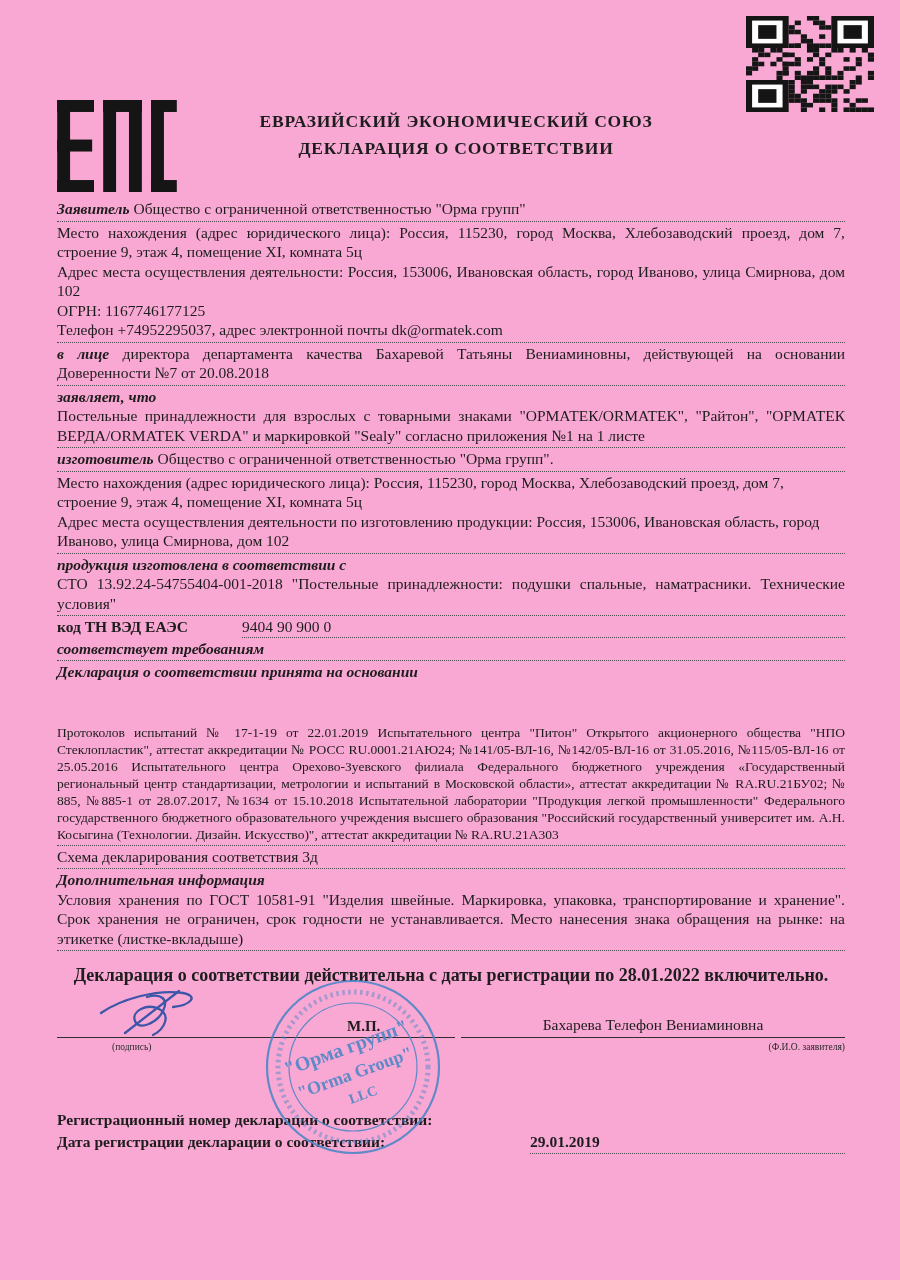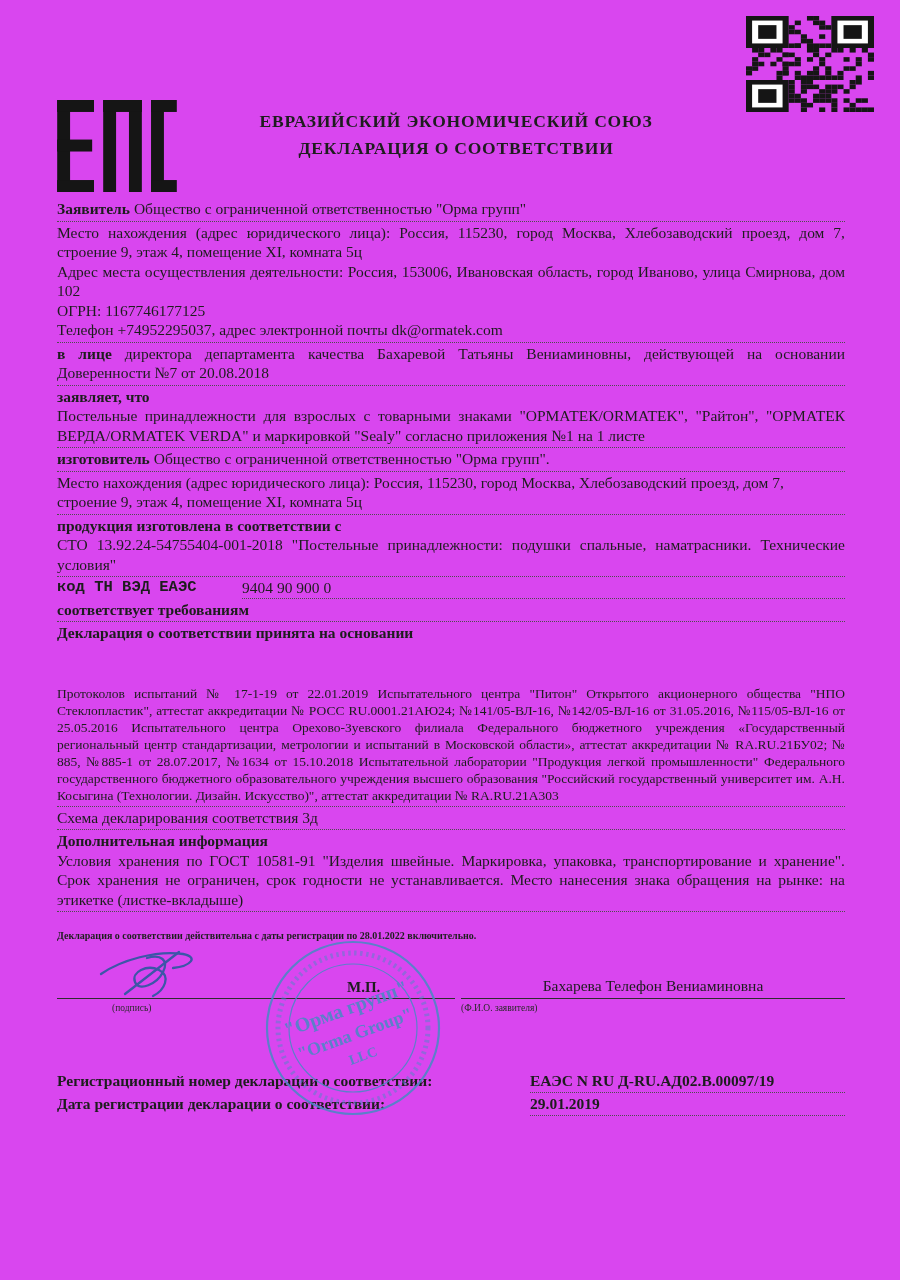--- a/index.html
+++ b/index.html
@@ -1,49 +1,49 @@
 <!DOCTYPE html>
 <html><head>
 <meta charset="utf-8">
 <style>
   html,body{margin:0;padding:0;background:#e8e8e8;}
   .page{
     position:relative;
     width:900px;height:1280px;
     margin:0 auto;
-    background:#d946ef;
+    background:#f9a8d4;
     font-family:"Liberation Serif", serif;
     color:#1d1d1d;
     overflow:hidden;
     box-sizing:border-box;
   }
   
   .qr{position:absolute;top:16px;right:26px;width:128px;height:96px;}
   header{display:flex;align-items:flex-start;margin:100px 55px 0 57px;}
   .eac-logo{width:120px;height:92px;flex:none;}
   .titles{flex:1;text-align:center;font-weight:700;font-size:17.5px;line-height:27px;letter-spacing:.8px;margin-top:8px;}
   .hdr-spacer{width:110px;flex:none;}
   
   main{margin:6px 55px 0 57px;}
   .sec{border-bottom:1.6px dotted #4d4d4d;padding:1px 0 2px;font-size:15.5px;line-height:19.5px;}
   .just{text-align:justify;}
-  .b{font-weight:700;}
+  .b{font-weight:700;font-style:italic;}
   .small{font-size:13.5px;line-height:17px;margin-top:42px;}
   .tnrow{display:flex;border-bottom:none;padding-bottom:0;}
-  .tn-label{width:185px;flex:none;font-weight:700;font-family:Liberation Mono, monospace;}
+  .tn-label{width:185px;flex:none;font-weight:700;}
   .tn-value{flex:1;border-bottom:1.6px dotted #4d4d4d;}
-  .validity{margin:14px 0 6px;font-weight:700;font-size:10px;line-height:20px;}
+  .validity{margin:14px 0 6px;font-weight:700;font-size:18px;line-height:20px;text-align:center;}
   
   .sig-block{position:relative;height:118px;margin:4px 55px 0 57px;}
   .sig-svg{position:absolute;left:38px;top:-8px;width:120px;height:58px;}
   .line-left{position:absolute;left:0;width:398px;top:46px;border-top:1.4px solid #2e2e2e;}
   .line-right{position:absolute;left:404px;right:0;top:46px;border-top:1.4px solid #2e2e2e;}
   .cap{position:absolute;font-family:Liberation Serif, serif;font-size:9.5px;color:#2a2a2a;}
   .cap-sign{left:55px;top:51px;}
-  .cap-fio{left:404px;right:0;top:51px;text-align:left;}
+  .cap-fio{left:404px;right:0;top:51px;text-align:right;}
   .mp{position:absolute;left:290px;top:27px;font-weight:700;font-size:15px;}
   .signer{position:absolute;left:404px;right:0;top:25px;text-align:center;font-size:15.5px;}
   .stamp{position:absolute;left:196px;top:-16px;width:200px;height:185px;z-index:3;opacity:.9;}
   
   .reg{margin:0 55px 0 57px;}
   .reg-row{display:flex;font-weight:700;font-size:15.5px;line-height:22px;}
   .reg-label{width:473px;flex:none;}
   .reg-value{flex:1;border-bottom:1.6px dotted #4d4d4d;}
 </style>
 </head>
@@ -243,20 +243,21 @@
       <div>Постельные принадлежности для взрослых с товарными знаками "ОРМАТЕК/ORMATEK", "Райтон", "ОРМАТЕК ВЕРДА/ORMATEK VERDA" и маркировкой "Sealy" согласно приложения №1 на 1 листе</div>
     </div>
 
     <div class="sec just">
       <span class="b">изготовитель</span>
       <span>Общество с ограниченной ответственностью "Орма групп".</span>
     </div>
 
     <div class="sec">
       <div>Место нахождения (адрес юридического лица): Россия, 115230, город Москва, Хлебозаводский проезд, дом 7, строение 9, этаж 4, помещение XI, комната 5ц</div>
+      <div>Адрес места осуществления деятельности по изготовлению продукции: Россия, 153006, Ивановская область, город Иваново, улица Смирнова, дом 102</div>
     </div>
 
     <div class="sec just">
       <div class="b">продукция изготовлена в соответствии с</div>
       <div>СТО 13.92.24-54755404-001-2018 "Постельные принадлежности: подушки спальные, наматрасники. Технические условия"</div>
     </div>
 
     <div class="sec tnrow">
       <span class="tn-label">код ТН ВЭД ЕАЭС</span>
       <span class="tn-value">9404 90 900 0</span>
@@ -313,21 +314,20 @@
     </svg>
 
     <div class="signer">Бахарева Телефон Вениаминовна</div>
     <div class="line-right"></div>
     <div class="cap cap-fio">(Ф.И.О. заявителя)</div>
   </div>
 
   <div class="reg">
     <div class="reg-row">
       <span class="reg-label">Регистрационный номер декларации о соответствии:</span>
-      <span class="reg-value">ЕАЭС N RU Д-RU.АД02.В.00097/19</span>
     </div>
     <div class="reg-row">
       <span class="reg-label">Дата регистрации декларации о соответствии:</span>
       <span class="reg-value">29.01.2019</span>
     </div>
   </div>
 
 </div>
 
 </body></html>

